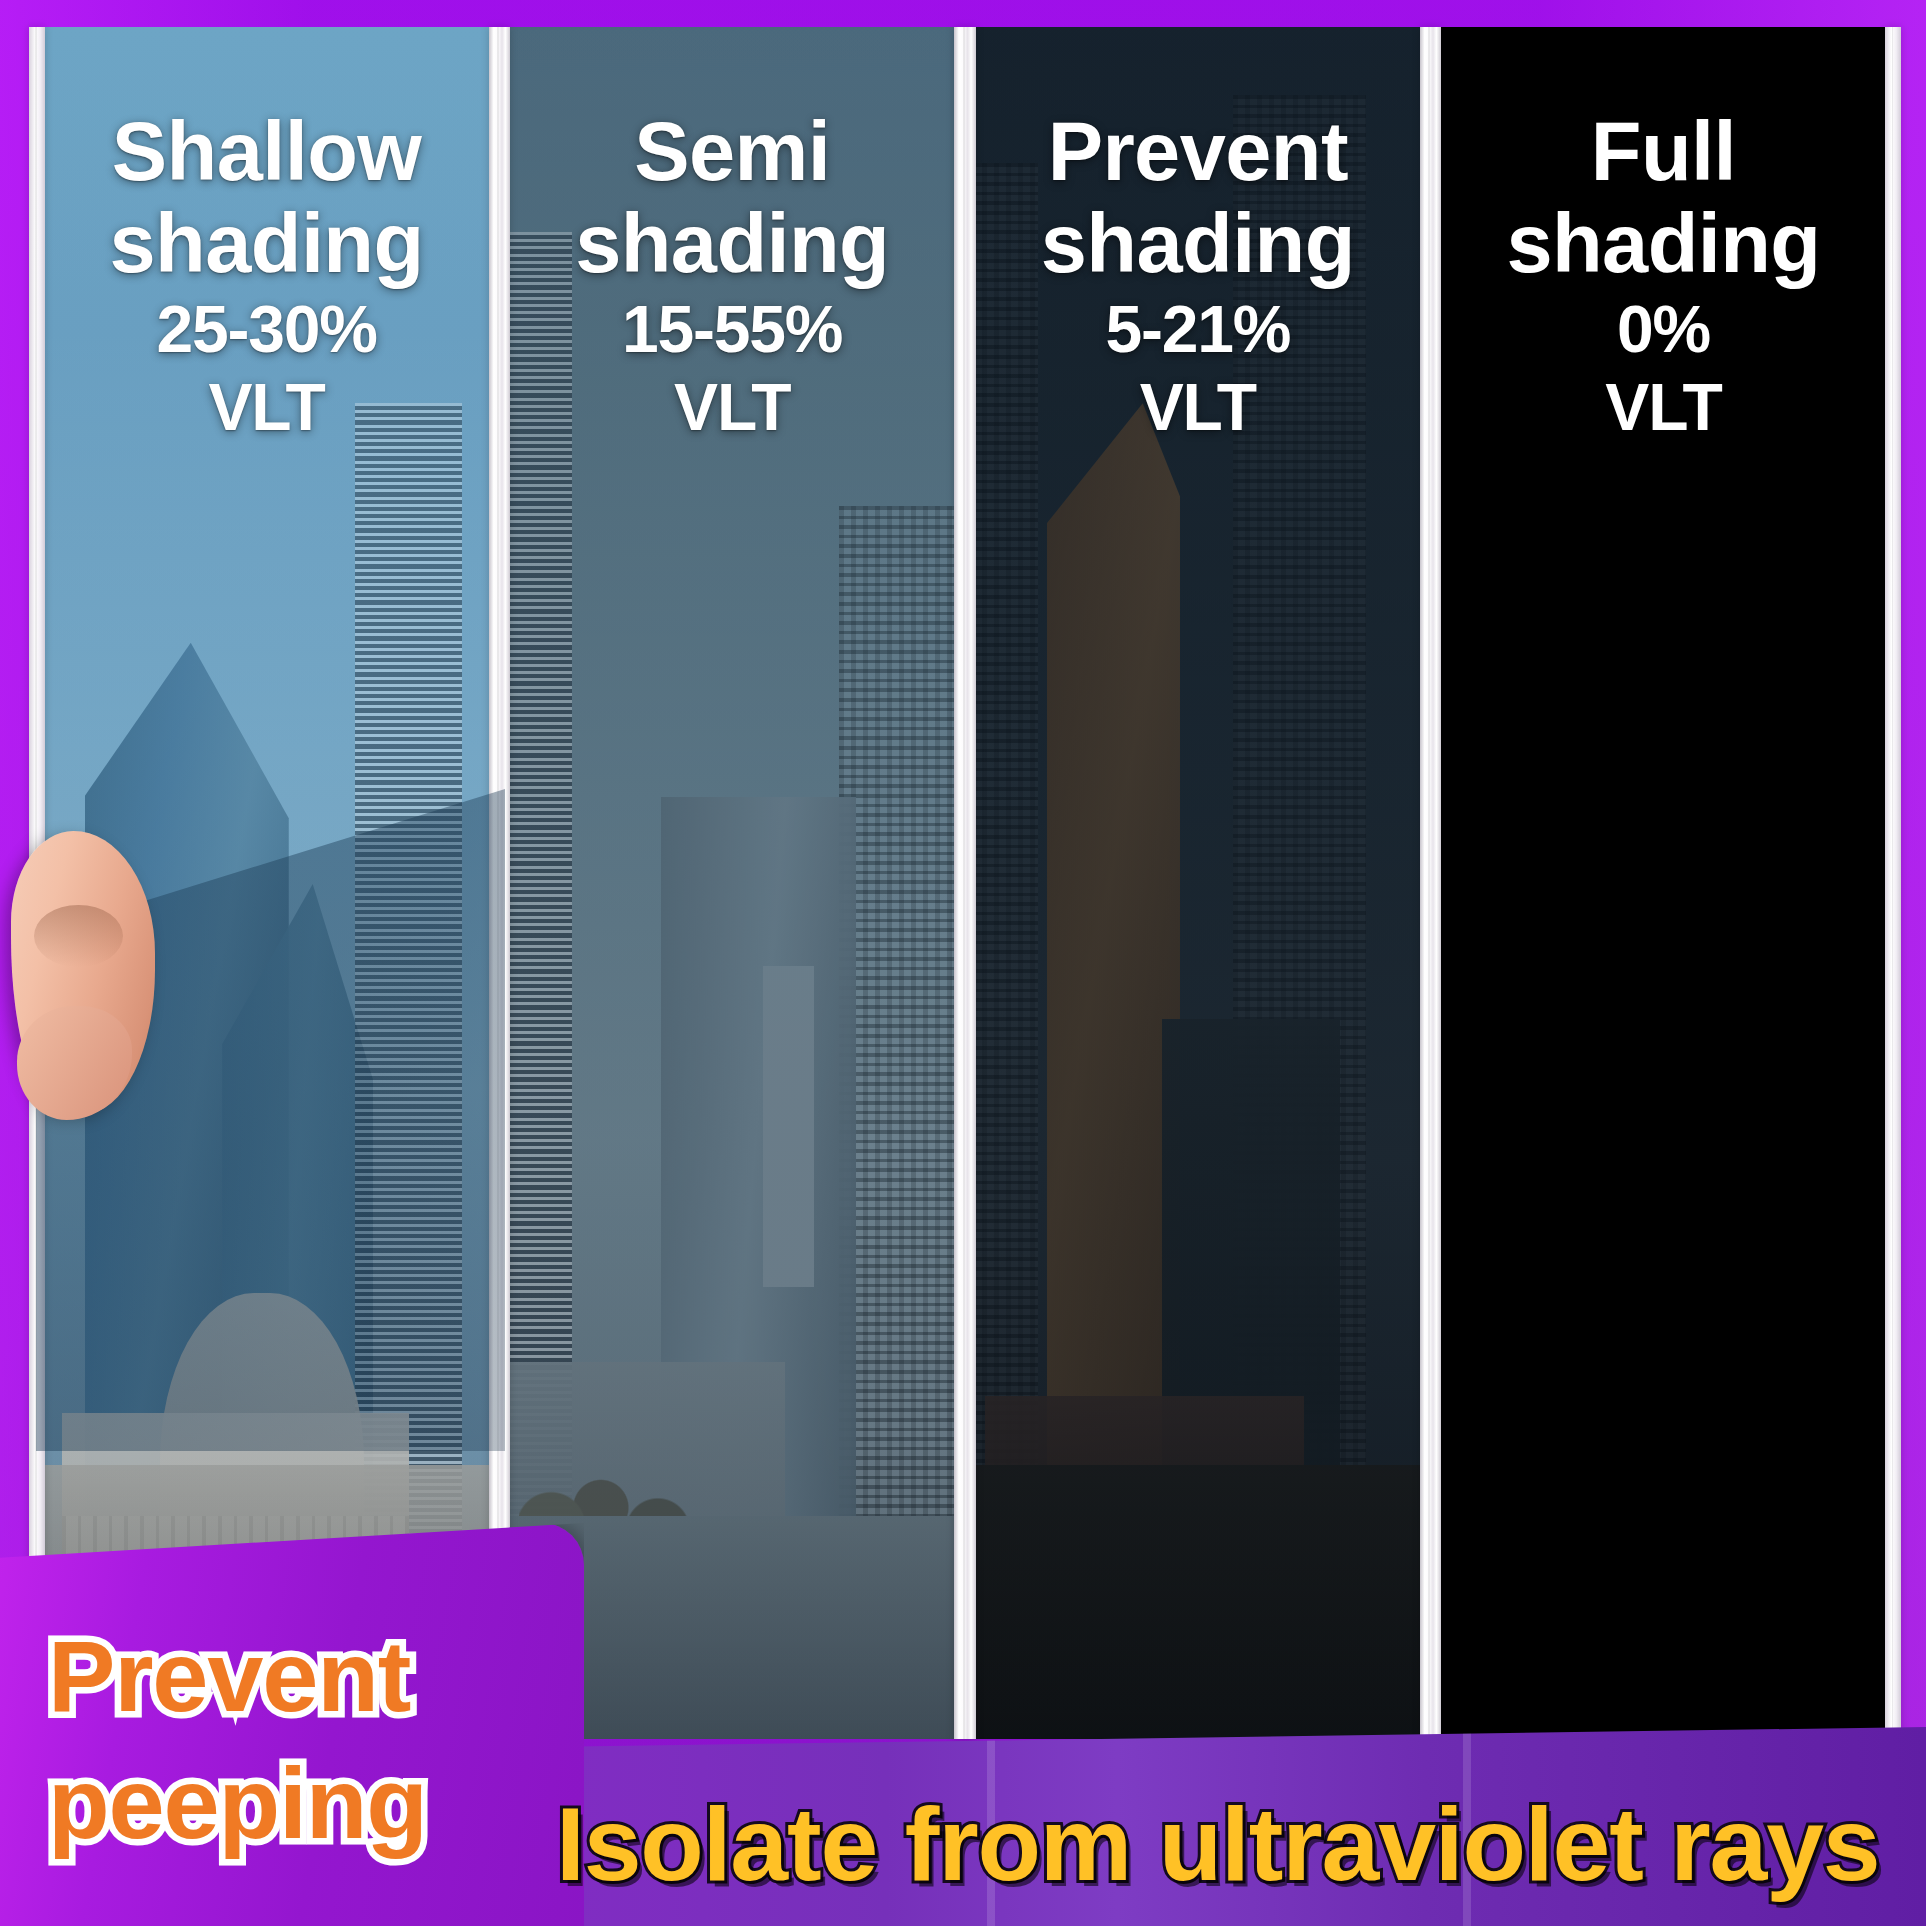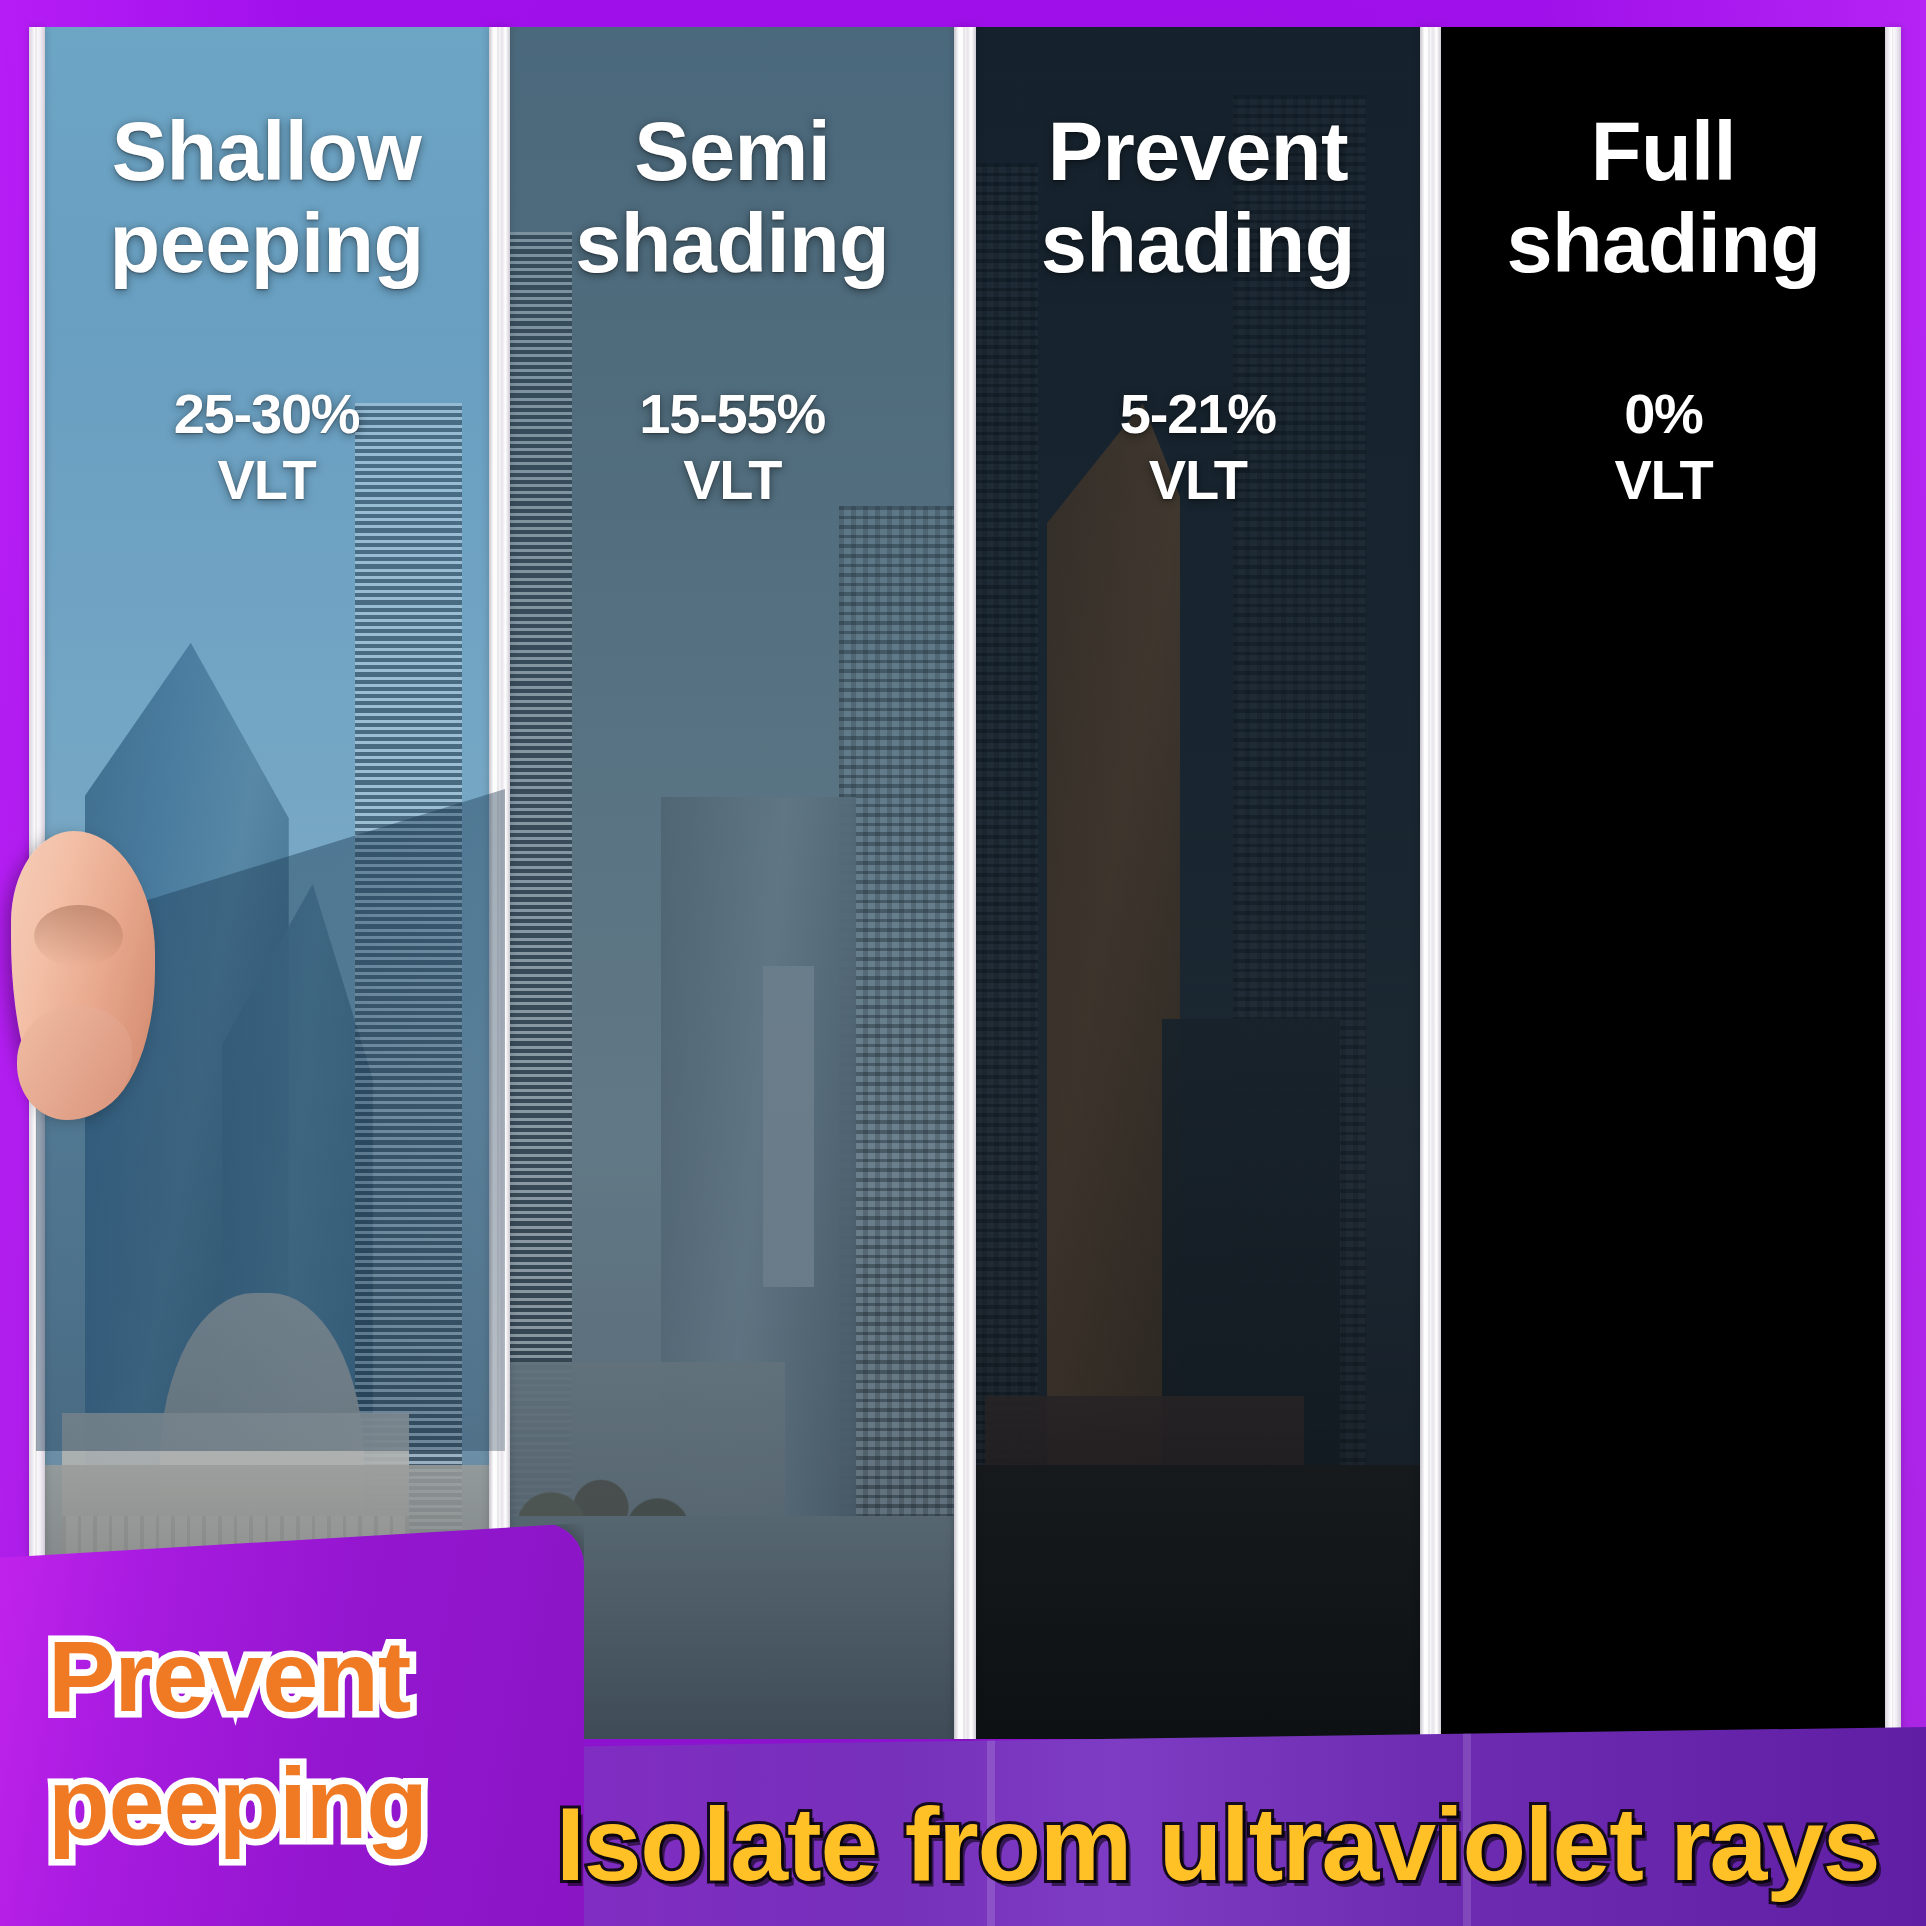--- a/index.html
+++ b/index.html
@@ -178,22 +178,21 @@
     text-align:center;color:#fff;
     text-shadow:0 2.4px 9.6px rgba(0,0,0,.42), 0 0.6px 1.8px rgba(0,0,0,.35);
     padding:0 6px;box-sizing:border-box;
   }
   .lbl-title{
     margin-top:79px;
     font-size:83px;line-height:1.12;font-weight:700;letter-spacing:-0.6px;
     white-space:pre-line;
   }
   .lbl-vlt{
-    margin-top:90px;
-    font-size:56px;line-height:1.18;font-weight:700;letter-spacing:-1.2px;
+    font-size:66px;line-height:1.18;font-weight:700;letter-spacing:-1.2px;
     white-space:pre-line;
   }
 
   
   .hand{
     position:absolute;left:10.8px;top:831px;width:144px;height:283px;z-index:11;
     background:linear-gradient(105deg,#f6cdb8 0%,#f3c0a7 28%,#e8a98e 58%,#d99378 84%,#c8805f 100%);
     border-radius:46% 60% 52% 40% / 34% 46% 54% 66%;
     box-shadow:-6px 4.8px 15.6px rgba(0,0,0,.30);
     filter:blur(0.2px);
@@ -282,21 +281,21 @@
       <div class="bld glass-tower"></div>
       <div class="bld glass-tower2"></div>
       <div class="bld stripe-tower stripes"></div>
       <div class="bld dome"></div>
       <div class="bld classical"></div>
       <div class="cols"></div>
       <div class="bld street"></div>
       <div class="veil"></div>
       <div class="labels">
         <div class="lbl-title">Shallow
-peeping</div>
+shading</div>
         <div class="lbl-vlt">25-30%
 VLT</div>
       </div>
     </div>
 
     <div class="mullion"></div>
 
     <div class="panel p2">
       <div class="sky"></div>
       <div class="bld tall-a stripes"></div>

